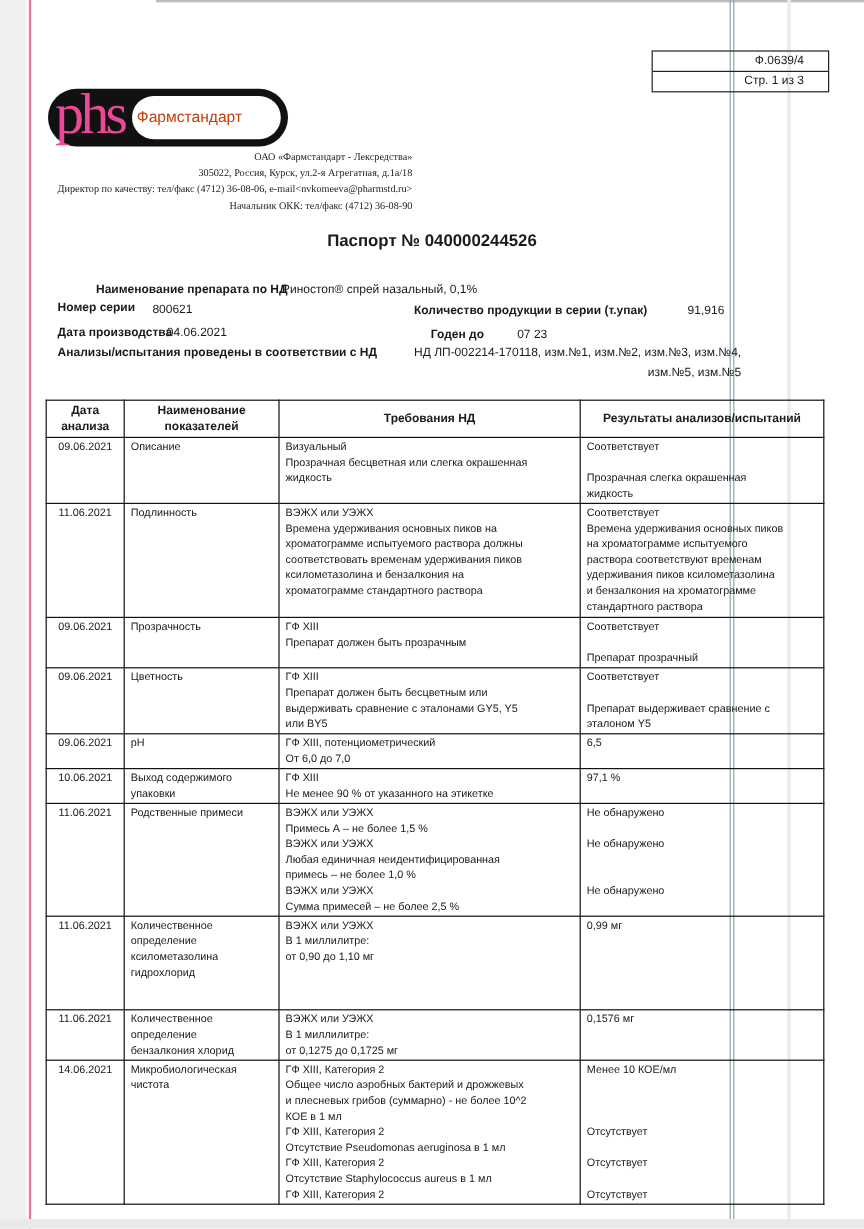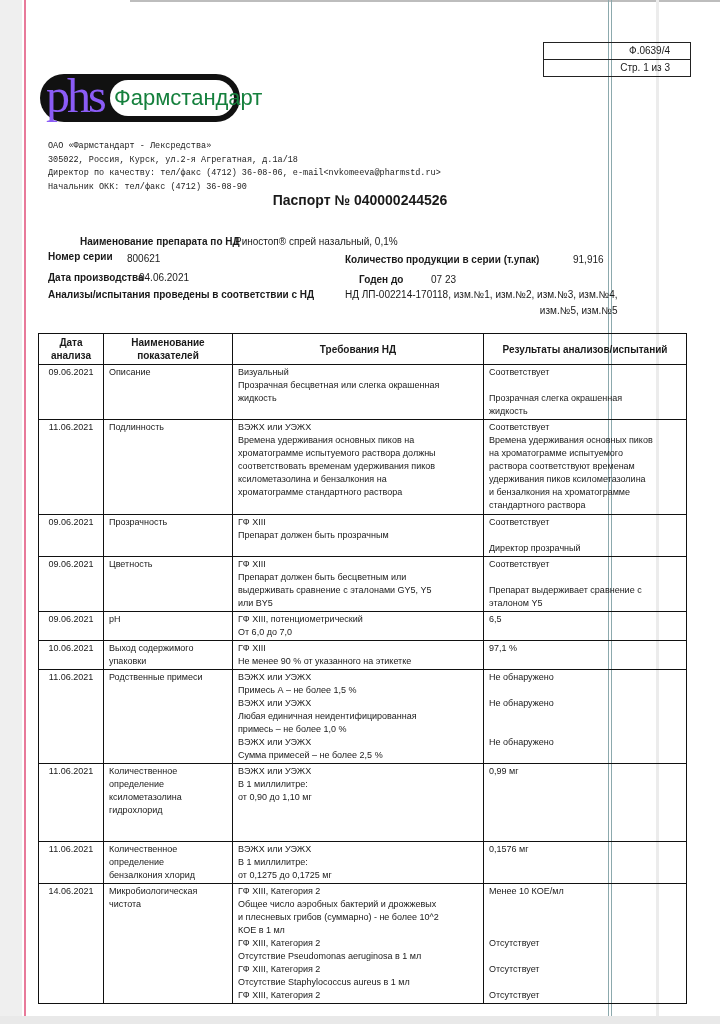--- a/index.html
+++ b/index.html
@@ -16,24 +16,24 @@
   .scan-blue2 { position: absolute; left: 611px; top: 0; width: 1px; height: 1016px; background: #8ca9ad; }
   .scan-gray { position: absolute; left: 656px; top: 0; width: 3px; height: 1016px; background: #ececec; }
 
   .form-box { position: absolute; left: 543px; top: 42px; width: 146px; border: 1px solid #222; font-size: 10px; }
   .form-box div { height: 16px; line-height: 16px; text-align: right; padding-right: 20px; }
   .form-box div + div { border-top: 1px solid #222; }
 
   .logo { position: absolute; left: 40px; top: 74px; width: 200px; height: 48px; }
   .logo-pill { position: absolute; left: 0; top: 0; width: 200px; height: 48px; background: #111; border-radius: 24px; }
   .logo-inner { position: absolute; left: 70px; top: 6px; width: 124px; height: 36px; background: #fff; border-radius: 18px; }
-  .logo-phs { position: absolute; left: 6px; top: -4px; font-family: "Liberation Serif", serif; font-size: 48px; color: #8b5cf6; letter-spacing: -3px; line-height: 52px; }
-  .logo-text { position: absolute; left: 74px; top: 12px; font-size: 22px; color: #15803d; line-height: 24px; }
-
-  .company { position: absolute; left: 48px; top: 140px; font-family: Liberation Mono, monospace; font-size: 8.5px; line-height: 13.5px; color: #222; }
+  .logo-phs { position: absolute; left: 6px; top: -4px; font-family: "Liberation Serif", serif; font-size: 48px; color: #ec4899; letter-spacing: -3px; line-height: 52px; }
+  .logo-text { position: absolute; left: 74px; top: 12px; font-size: 13px; color: #c2410c; line-height: 24px; }
+
+  .company { position: absolute; left: 48px; top: 124px; font-family: Liberation Serif, serif; font-size: 8.5px; line-height: 13.5px; color: #222; text-align: right; }
 
   .title { position: absolute; left: 0; width: 720px; top: 192px; text-align: center; font-size: 14px; font-weight: bold; }
 
   .meta { position: absolute; font-size: 10px; line-height: 13px; }
   .meta b { font-weight: bold; }
 
   table.results {
     position: absolute; left: 38px; top: 333px; width: 648px;
     border-collapse: collapse; font-size: 9px; line-height: 13px;
     table-layout: fixed;
@@ -157,21 +157,21 @@
         <td>
           <span class="line">Прозрачность</span>
         </td>
         <td>
           <span class="line">ГФ XIII</span>
           <span class="line">Препарат должен быть прозрачным</span>
         </td>
         <td>
           <span class="line">Соответствует</span>
           <span class="line"></span>
-          <span class="line">Директор прозрачный</span>
+          <span class="line">Препарат прозрачный</span>
         </td>
       </tr>
       <tr style="height: 50px;">
         <td class="date">09.06.2021</td>
         <td>
           <span class="line">Цветность</span>
         </td>
         <td>
           <span class="line">ГФ XIII</span>
           <span class="line">Препарат должен быть бесцветным или</span>

